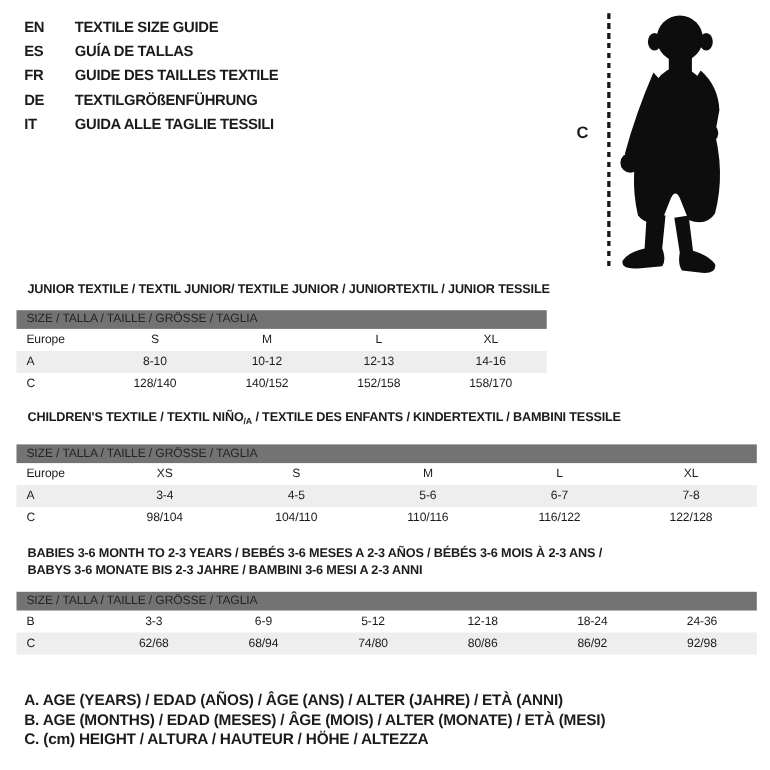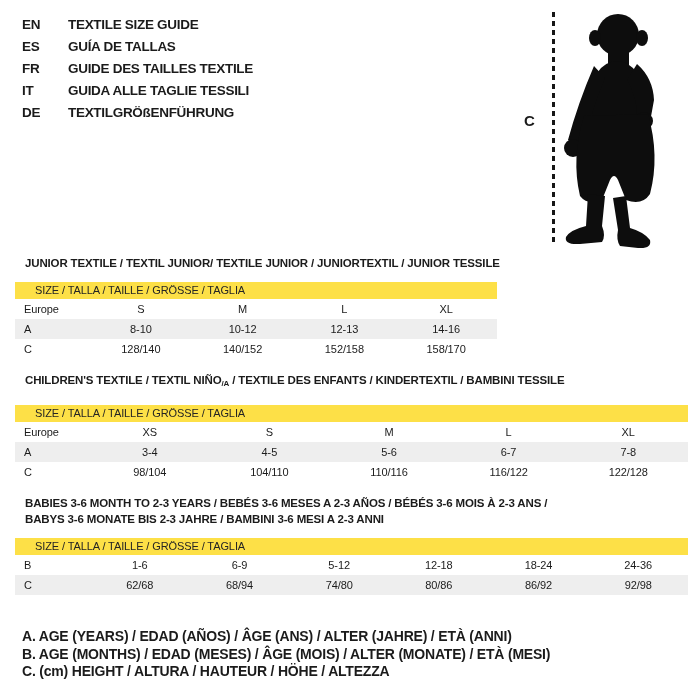--- a/index.html
+++ b/index.html
@@ -23,22 +23,22 @@
   .sec-title { margin-left:25px; font-weight:bold; font-size:11.5px; line-height:14px;
     letter-spacing:-0.15px; white-space:nowrap; }
   .sec3 .sec-title { line-height:16px; }
   .subtxt { font-size:8px; vertical-align:-2px; font-weight:bold; }
 
   .tbl { margin-left:15px; }
   .sec1 .tbl { margin-top:12px; width:482px; }
   .sec2 .tbl { margin-top:14px; width:673px; }
   .sec3 .tbl { margin-top:11px; width:673px; }
 
-  .bar { height:17px; line-height:17px; background:#fde047; color:#242424;
-    font-size:11px; padding-left:20px; letter-spacing:-0.1px; white-space:nowrap; }
+  .bar { height:17px; line-height:17px; background:#737373; color:#242424;
+    font-size:11px; padding-left:9px; letter-spacing:-0.1px; white-space:nowrap; }
 
   .row { display:grid; height:20px; align-items:center; font-size:11px; letter-spacing:-0.1px; }
   .cols4 { grid-template-columns:75px repeat(4,1fr); }
   .cols5 { grid-template-columns:75px repeat(5,1fr); }
   .cols6 { grid-template-columns:75px repeat(6,1fr); }
   .row .lbl { padding-left:9px; text-align:left; }
   .row span { text-align:center; }
   .striped { background:#eeeeee; }
 
   
@@ -55,26 +55,26 @@
   </div>
   <div class="lang-row">
     <span class="lang-code">ES</span>
     <span class="lang-label">GUÍA DE TALLAS</span>
   </div>
   <div class="lang-row">
     <span class="lang-code">FR</span>
     <span class="lang-label">GUIDE DES TAILLES TEXTILE</span>
   </div>
   <div class="lang-row">
+    <span class="lang-code">DE</span>
+    <span class="lang-label">TEXTILGRÖßENFÜHRUNG</span>
+  </div>
+  <div class="lang-row">
     <span class="lang-code">IT</span>
     <span class="lang-label">GUIDA ALLE TAGLIE TESSILI</span>
-  </div>
-  <div class="lang-row">
-    <span class="lang-code">DE</span>
-    <span class="lang-label">TEXTILGRÖßENFÜHRUNG</span>
   </div>
 </div>
 
 <div class="dash-line"></div>
 <div class="measure-c">C</div>
 <svg class="silhouette" viewBox="0 0 112 242" aria-hidden="true">
   <g fill="#0d0d0d">
     <circle cx="60" cy="27" r="21"></circle>
     <ellipse cx="37" cy="30" rx="6" ry="8"></ellipse>
     <ellipse cx="84" cy="30" rx="6" ry="8"></ellipse>
@@ -149,21 +149,21 @@
   </div>
 </section>
 
 <section class="sec sec3">
   <div class="sec-title">BABIES 3-6 MONTH TO 2-3 YEARS / BEBÉS 3-6 MESES A 2-3 AÑOS / BÉBÉS 3-6 MOIS À 2-3 ANS /</div>
   <div class="sec-title">BABYS 3-6 MONATE BIS 2-3 JAHRE / BAMBINI 3-6 MESI A 2-3 ANNI</div>
   <div class="tbl">
     <div class="bar">SIZE / TALLA / TAILLE / GRÖSSE / TAGLIA</div>
     <div class="row cols6">
       <span class="lbl">B</span>
-      <span>1-6</span>
+      <span>3-3</span>
       <span>6-9</span>
       <span>5-12</span>
       <span>12-18</span>
       <span>18-24</span>
       <span>24-36</span>
     </div>
     <div class="row cols6 striped">
       <span class="lbl">C</span>
       <span>62/68</span>
       <span>68/94</span>

